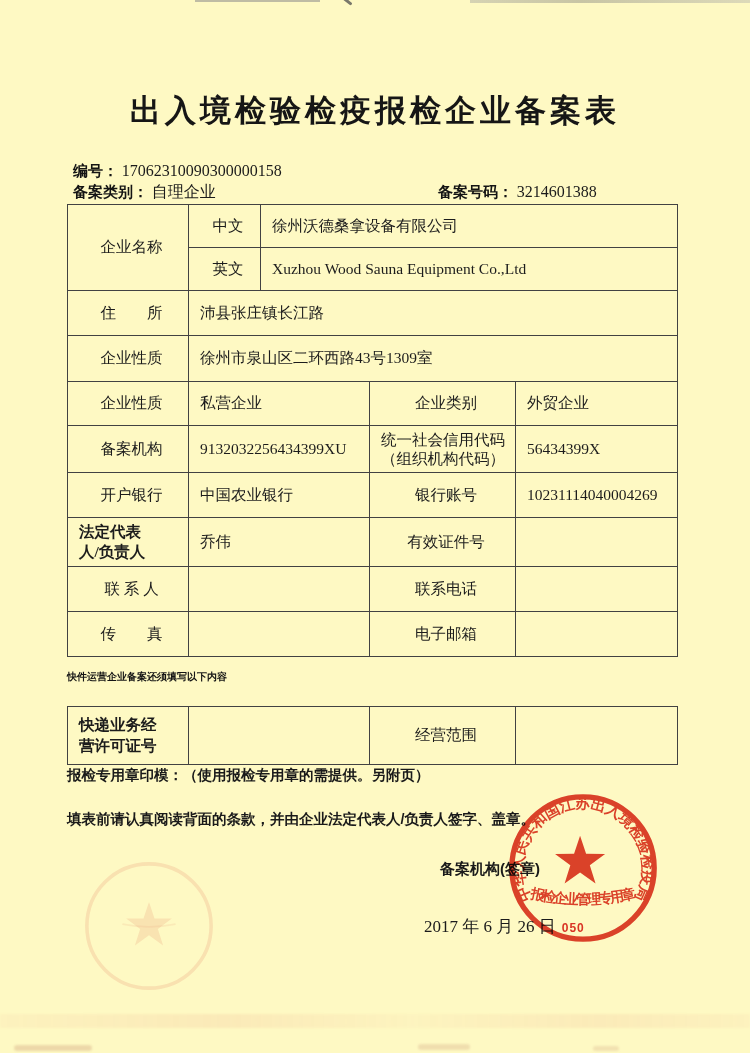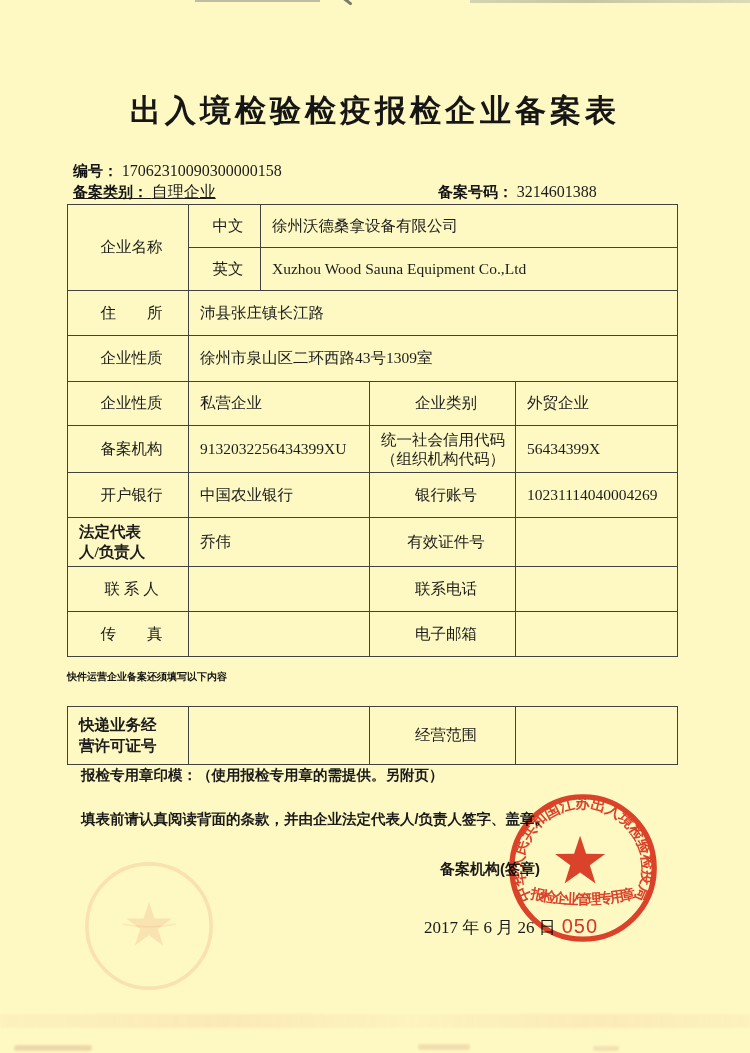--- a/index.html
+++ b/index.html
@@ -24,24 +24,24 @@
   table.doc td{
     border:1.4px solid #424242;vertical-align:middle;
     font-size:15.5px;color:#1c1c1c;padding:0 4px 0 11px;
     overflow:hidden;white-space:nowrap;
   }
   td.lab{text-align:center;padding:0 2px;}
   td.lab-left{text-align:left;padding-left:14px;line-height:1.3;white-space:normal;font-weight:bold;}
   td.two-line{line-height:1.25;white-space:normal;padding:0 2px;font-size:15px;}
 
   .section-title{left:67px;font-size:10px;font-weight:bold;color:#141414;}
-  .note-line{left:67px;font-size:14.5px;font-weight:bold;color:#1a1a1a;white-space:nowrap;margin-left:14px;}
+  .note-line{left:67px;font-size:14.5px;font-weight:bold;color:#1a1a1a;white-space:nowrap;}
   .agency-line{left:440px;top:860px;font-size:15px;font-weight:600;color:#1a1a1a;}
   .date-line{left:424px;top:915px;font-size:17px;color:#1b1b1b;white-space:nowrap;}
-  .stamp-code{font-family:"Liberation Sans","DejaVu Sans",sans-serif;font-weight:normal;font-size:20px;color:#d93425;margin-left:6px;letter-spacing:1px;}
+  .stamp-code{font-family:"Liberation Sans","DejaVu Sans",sans-serif;font-weight:bold;font-size:12px;color:#d93425;margin-left:6px;letter-spacing:1px;}
 
   .stamp-svg{left:505px;top:790px;width:156px;height:156px;opacity:.93;mix-blend-mode:multiply;}
   .ghost-svg{left:78px;top:855px;width:142px;height:142px;opacity:.5;filter:blur(.6px);}
 
   
   .art{position:absolute;pointer-events:none;}
   .art-top1{left:195px;top:0;width:125px;height:2px;background:#8a8a8a;opacity:.55;}
   .art-top2{left:470px;top:0;width:280px;height:3px;background:linear-gradient(90deg,#9a9a9a,#777 40%,#aaa);opacity:.4;}
   .art-slash{left:340px;top:-1px;width:13px;height:3px;background:#4d4d4d;transform:rotate(38deg);opacity:.75;border-radius:2px;}
   .art-red-band{left:0;top:1014px;width:750px;height:14px;filter:blur(1px);
@@ -62,21 +62,21 @@
   <div class="art art-tan1"></div>
   <div class="art art-tan2"></div>
   <div class="art art-tan3"></div>
 
   <div class="abs doc-title">出入境检验检疫报检企业备案表</div>
 
   <div class="abs meta-line" style="top:161px;">
     <span class="meta-label">编号：</span>
     <span class="meta-value">17062310090300000158</span>
   </div>
-  <div class="abs meta-line" style="top:182px;text-decoration:underline;">
+  <div class="abs meta-line" style="top:182px;">
     <span class="meta-label">备案类别：</span>
     <span class="meta-value serif">自理企业</span>
   </div>
   <div class="abs meta-line" style="left:438px;top:182px;">
     <span class="meta-label">备案号码：</span>
     <span class="meta-value">3214601388</span>
   </div>
 
   <table class="doc abs" style="left:67px;top:204px;">
     <colgroup>

